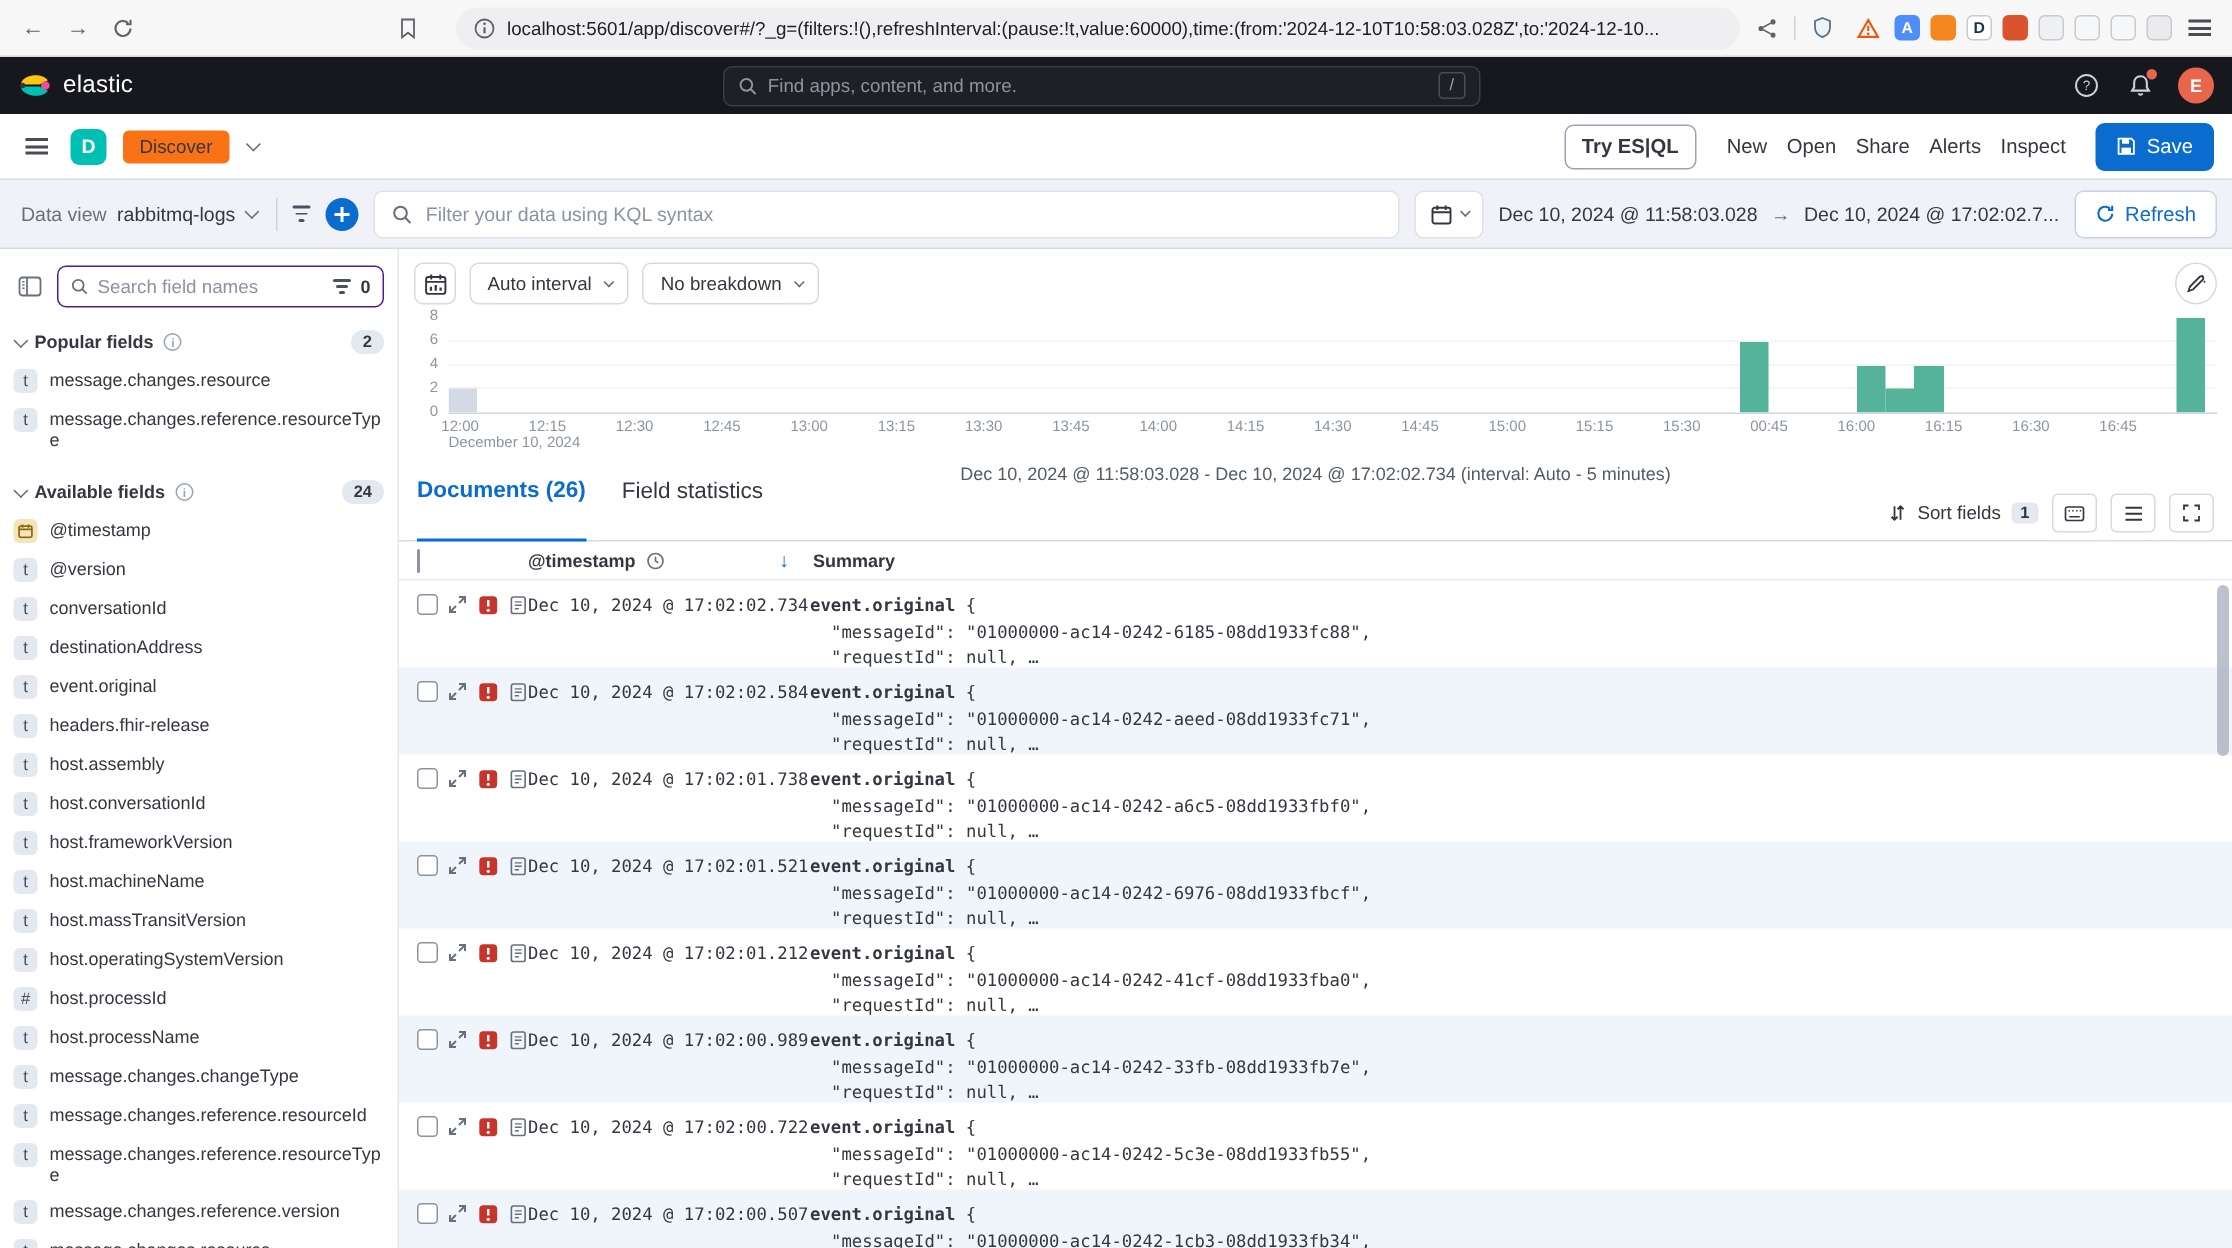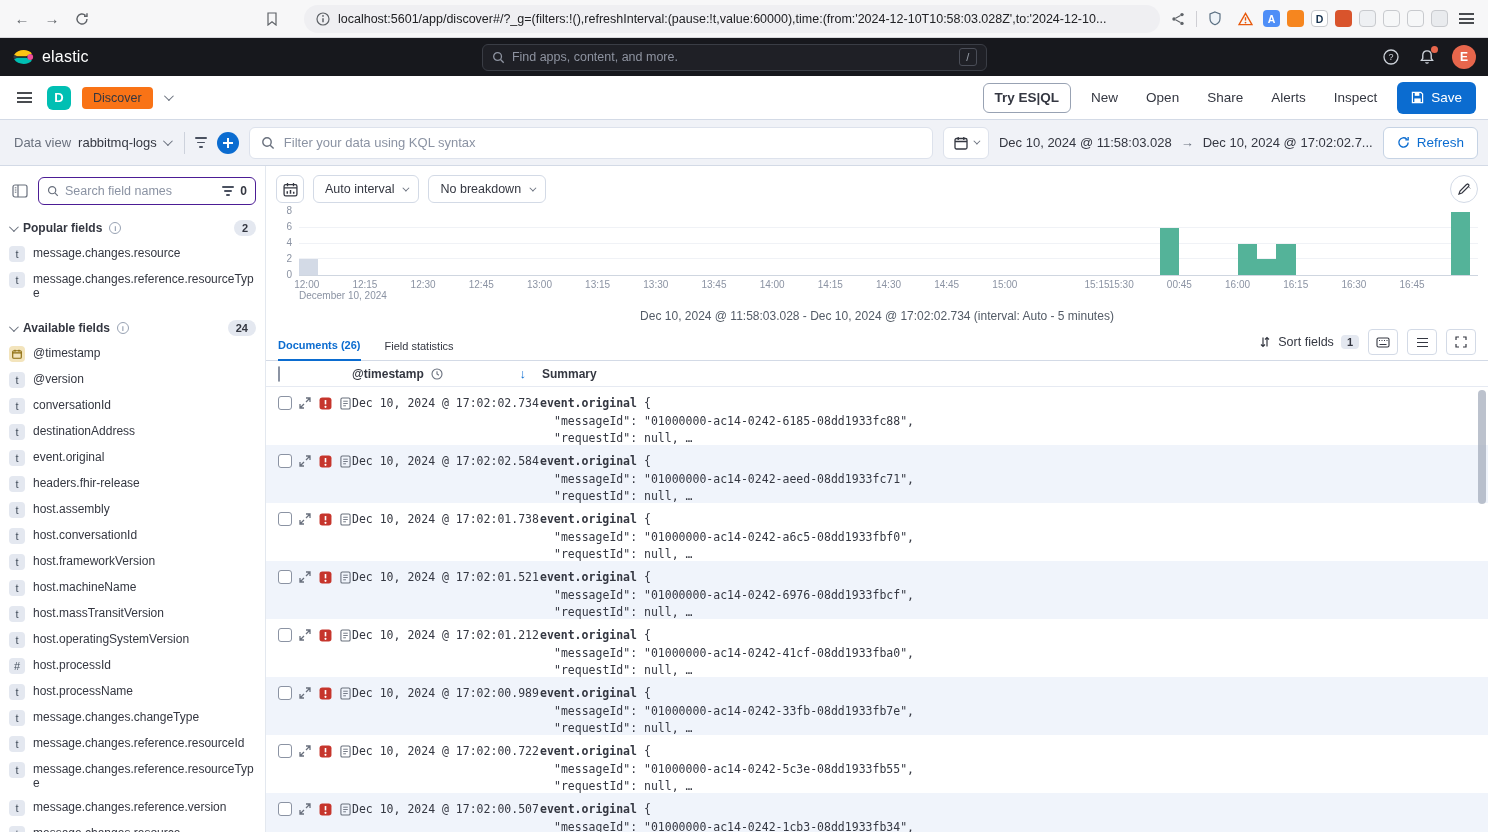--- a/index.html
+++ b/index.html
@@ -119,21 +119,21 @@
   .bar{position:absolute;bottom:0;cursor:pointer}
   .xlabels{position:relative;height:14px;font-size:10px;color:#8b93a3}
   .xlabels span{position:absolute;transform:translateX(-50%);top:3px;white-space:nowrap}
   .xdate{position:relative;height:12px;font-size:10px;color:#8b93a3}
   .xdate span{position:absolute;left:0;top:0;white-space:nowrap}
   .caption{text-align:center;font-size:12px;color:#535b66;margin:7px 0 2px;flex:0 0 auto}
 
   
   .tabsrow{display:flex;align-items:flex-end;padding:0 12px;gap:24px;height:36px;
     border-bottom:1px solid #d3dae6;flex:0 0 auto}
-  .tab{font-size:11px;padding-bottom:8px;cursor:pointer}
+  .tab{font-size:15px;padding-bottom:24px;cursor:pointer}
   .tab.active{color:#0b6cd0;font-weight:700;border-bottom:2px solid #0b6cd0;margin-bottom:-1px}
   .tabs-right{margin-left:auto;display:flex;align-items:center;gap:9px;padding-bottom:5px}
   .sortbtn{display:flex;align-items:center;gap:7px;font-size:12.5px;font-weight:500;cursor:pointer}
   .minibadge{background:#e4e8f0;border-radius:4px;padding:1px 6px;font-size:11px;font-weight:600}
   .gridbtn{width:30px;height:26px;border:1px solid #d3dae6;border-radius:4px;background:#fff;
     display:flex;align-items:center;justify-content:center;cursor:pointer}
   .thead{display:grid;grid-template-columns:74px 188px 1fr;padding:5px 0 5px 12px;font-size:12px;
     font-weight:700;align-items:center;border-bottom:1px solid #e6eaf2;flex:0 0 auto}
   .th-ts{display:flex;gap:7px;align-items:center}
   .th-ts .sort{margin-left:auto;margin-right:14px;color:#0b6cd0;font-size:13px;cursor:pointer}
@@ -257,21 +257,21 @@
 
   <div class="navrow">
     <span class="b-ic">
         <span class="hamb"></span>
       </span>
     <span class="space-badge">D</span>
     <span class="crumb">Discover</span>
     <span class="chev"></span>
     <div class="nav-right">
       <span class="try-esql">Try ES|QL</span>
-      <span style="display:flex;gap:28px;align-items:center">
+      <span style="display:flex;gap:13px;align-items:center">
           <span class="nav-link">New</span>
           <span class="nav-link">Open</span>
           <span class="nav-link">Share</span>
           <span class="nav-link">Alerts</span>
           <span class="nav-link">Inspect</span>
         </span>
       <button class="save-btn">
         <span style="display:inline-flex">
           <svg width="13" height="13" viewBox="0 0 14 14">
               <path d="M1.5 1.5h9.2l1.8 1.8v9.2H1.5z" fill="none" stroke="#fff" stroke-width="1.3"></path>
@@ -517,21 +517,21 @@
               <span style="left: 15.4605%;">12:45</span>
               <span style="left: 20.3947%;">13:00</span>
               <span style="left: 25.3289%;">13:15</span>
               <span style="left: 30.2632%;">13:30</span>
               <span style="left: 35.1974%;">13:45</span>
               <span style="left: 40.1316%;">14:00</span>
               <span style="left: 45.0658%;">14:15</span>
               <span style="left: 50%;">14:30</span>
               <span style="left: 54.9342%;">14:45</span>
               <span style="left: 59.8684%;">15:00</span>
-              <span style="left: 64.8026%; margin-left: 34px;">15:15</span>
+              <span style="left: 64.8026%;">15:15</span>
               <span style="left: 69.7368%;">15:30</span>
               <span style="left: 74.6711%;">00:45</span>
               <span style="left: 79.6053%;">16:00</span>
               <span style="left: 84.5395%;">16:15</span>
               <span style="left: 89.4737%;">16:30</span>
               <span style="left: 94.4079%;">16:45</span>
             </div>
           <div class="xdate">
             <span>December 10, 2024</span>
           </div>

